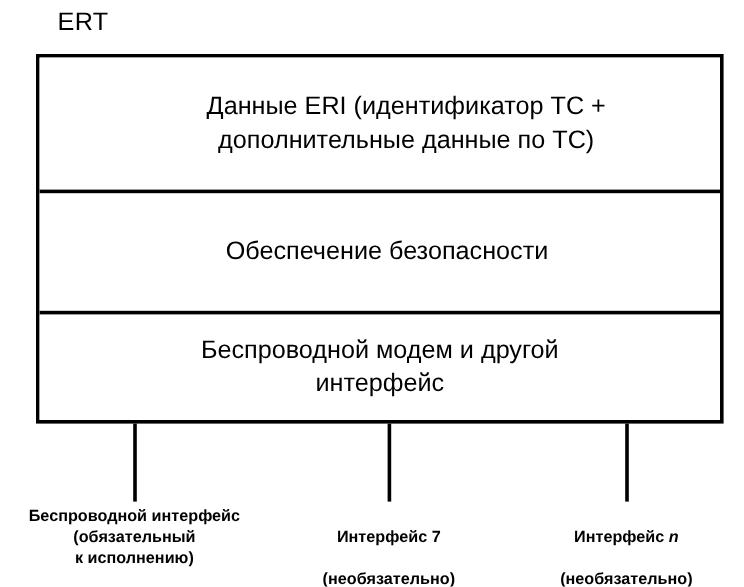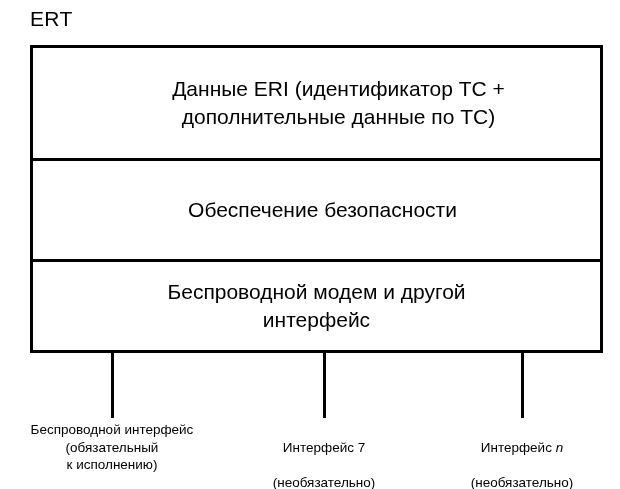--- a/index.html
+++ b/index.html
@@ -15,21 +15,21 @@
     position: relative;
     width: 620px;
     height: 489px;
     background: #ffffff;
     overflow: hidden;
   }
 
   
   #ert-title {
     position: absolute;
-    left: 30px;
+    left: 48px;
     top: 6px;
     font-size: 21px;
     line-height: 26px;
     letter-spacing: 0.3px;
     white-space: nowrap;
   }
 
   
   #stack {
     position: absolute;
@@ -77,21 +77,21 @@
   #connector-2 { left: 323px; }
   #connector-3 { left: 521px; }
 
   
   .caption {
     position: absolute;
     top: 421px;
     text-align: center;
     font-size: 13.5px;
     line-height: 17.5px;
-    font-weight: normal;
+    font-weight: bold;
     white-space: pre-line;
   }
   #caption-1 { left: 0px;   width: 224px; }
   #caption-2 { left: 224px; width: 200px; }
   #caption-3 { left: 424px; width: 196px; }
   .caption .ital { font-style: italic; }
 </style>
 </head>
 <body>
 

